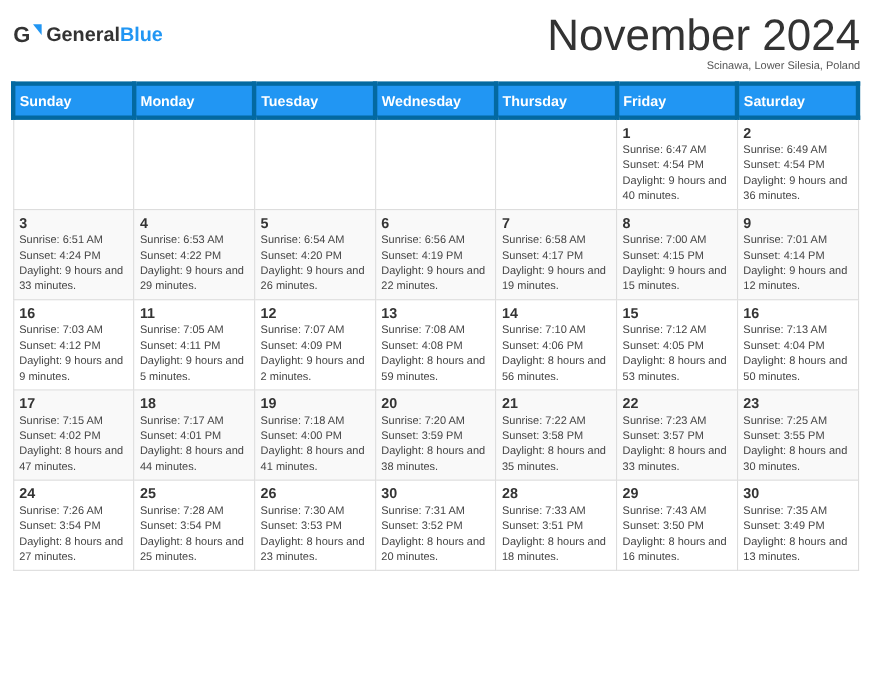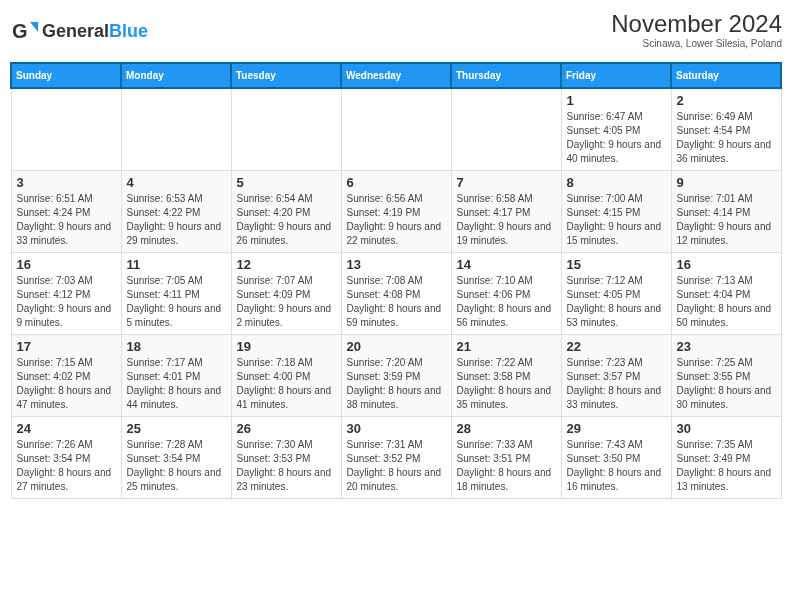--- a/index.html
+++ b/index.html
@@ -37,43 +37,43 @@
       color: #2196F3;
     }
     .logo-icon {
       width: 28px;
       height: 28px;
     }
     .title-area {
       text-align: right;
     }
     .month-title {
-      font-size: 24px;
+      font-size: 40px;
       font-weight: normal;
       color: #333;
     }
     .subtitle {
       font-size: 10px;
       color: #555;
     }
     table {
       width: 100%;
       border-collapse: collapse;
       table-layout: fixed;
     }
     thead tr {
       background-color: #2196F3;
     }
     thead th {
       color: #fff;
-      font-size: 10px;
+      font-size: 13px;
       font-weight: bold;
       padding: 6px 4px;
       text-align: left;
-      border: 2px solid #0369a1;
+      border: 4px solid #0369a1;
     }
     tbody tr {
       vertical-align: top;
     }
     tbody td {
       border: 1px solid #ddd;
       padding: 4px 5px;
       font-size: 10.5px;
       color: #333;
       height: 80px;
@@ -132,21 +132,21 @@
   <tbody id="calendar-body">
       <tr>
         <td class="empty-cell"></td>
         <td class="empty-cell"></td>
         <td class="empty-cell"></td>
         <td class="empty-cell"></td>
         <td class="empty-cell"></td>
         <td>
           <span class="day-num">1</span>
           <div class="day-detail">Sunrise: 6:47 AM
-Sunset: 4:05 PM
+Sunset: 4:54 PM
 Daylight: 9 hours
 and 40 minutes.</div>
         </td>
         <td>
           <span class="day-num">2</span>
           <div class="day-detail">Sunrise: 6:49 AM
 Sunset: 4:54 PM
 Daylight: 9 hours
 and 36 minutes.</div>
         </td>

